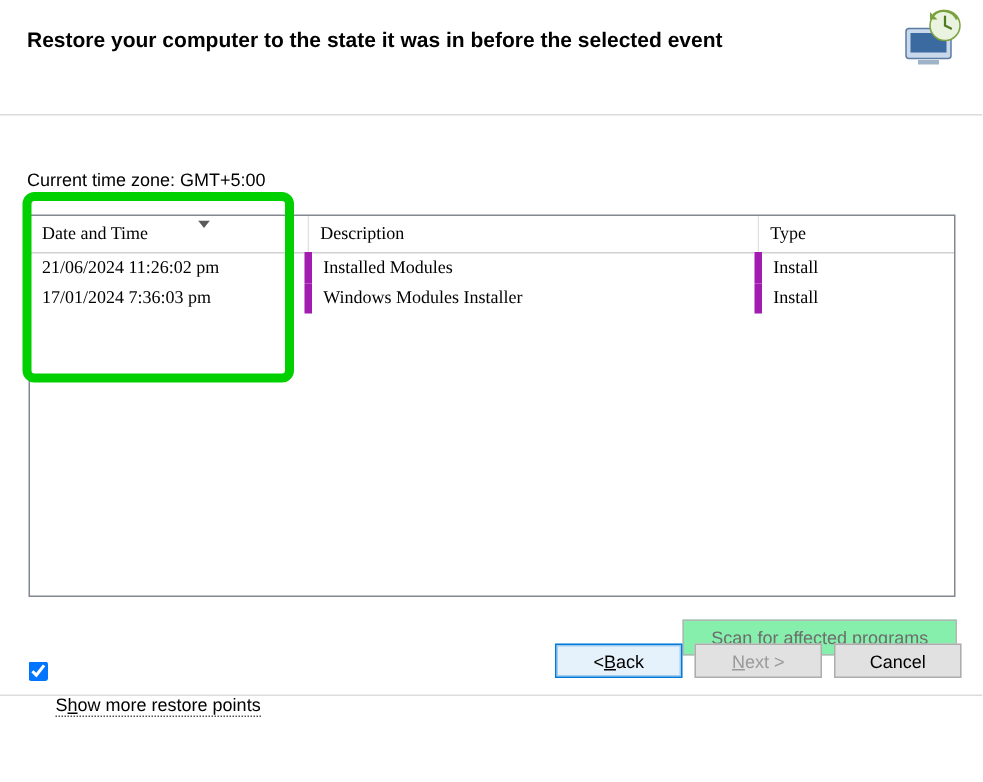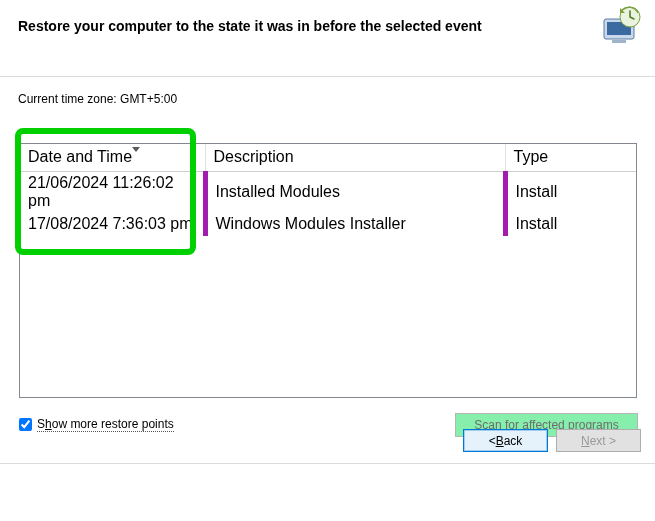--- a/index.html
+++ b/index.html
@@ -28,21 +28,21 @@
     width: 45px; height: 40px;
   }
   .divider1 {
     position: absolute;
     left: 0; top: 76px;
     width: 655px; height: 1px;
     background: #dcdcdc;
   }
   .tz-label {
     position: absolute;
-    left: 18px; top: 92px;
+    left: 18px; top: 113px;
     font-size: 12px;
   }
   .highlight-box {
     position: absolute;
     left: 15px; top: 128px;
     width: 181px; height: 127px;
     border: 6px solid #00D000;
     border-radius: 8px;
     pointer-events: none;
     z-index: 50;
@@ -52,21 +52,22 @@
     left: 19px; top: 143px;
     width: 618px;
     height: 255px;
     border: 1px solid #828790;
     background: #fff;
     overflow: hidden;
   }
   table {
     width: 100%;
     border-collapse: collapse;
-    font-size: 16px;
+    font-size: 12px;
+    font-family: Liberation Serif, serif;
   }
   thead th {
     text-align: left;
     font-weight: 400;
     padding: 4px 8px 5px 8px;
     background: #fff;
     border-right: 1px solid #e0e0e0;
     border-bottom: 1px solid #d0d0d0;
     position: relative;
   }
@@ -91,20 +92,21 @@
     left: 19px; top: 417px;
     display: flex;
     align-items: center;
     gap: 3px;
   }
   .check-row input { margin:0 2px 0 0; width:13px; height:13px; }
   .check-row label {
     border-bottom: 1px dotted #555;
     padding-bottom: 0;
     cursor: pointer;
+    margin-top: 46px;
   }
   .check-row .ul { text-decoration: underline; }
 
   .scan-btn {
     position: absolute;
     right: 17px; top: 413px;
     width: 183px; height: 24px;
     background: #86efac;
     border: 1px solid #b5b5b5;
     color: #6d6d6d;
@@ -187,21 +189,21 @@
           </th>
         </tr>
       </thead>
       <tbody>
         <tr>
           <td>21/06/2024 11:26:02 pm</td>
           <td>Installed Modules</td>
           <td>Install</td>
         </tr>
         <tr>
-          <td>17/08/2024 7:36:03 pm</td>
+          <td>17/01/2024 7:36:03 pm</td>
           <td>Windows Modules Installer</td>
           <td>Install</td>
         </tr>
       </tbody>
     </table>
   </div>
 
   <div class="check-row">
     <input type="checkbox" checked="" style="">
     <label><span>S</span><span class="ul">h</span><span>ow more restore points</span></label>
@@ -215,15 +217,16 @@
     <button class="btn default">
         <span>&lt; </span>
         <span class="ul">B</span>
         <span>ack</span>
       </button>
     <button class="btn disabled" disabled="">
         <span></span>
         <span class="ul">N</span>
         <span>ext &gt;</span>
       </button>
+    <button class="btn">Cancel</button>
   </div>
 
 </div>
 
 </body></html>

